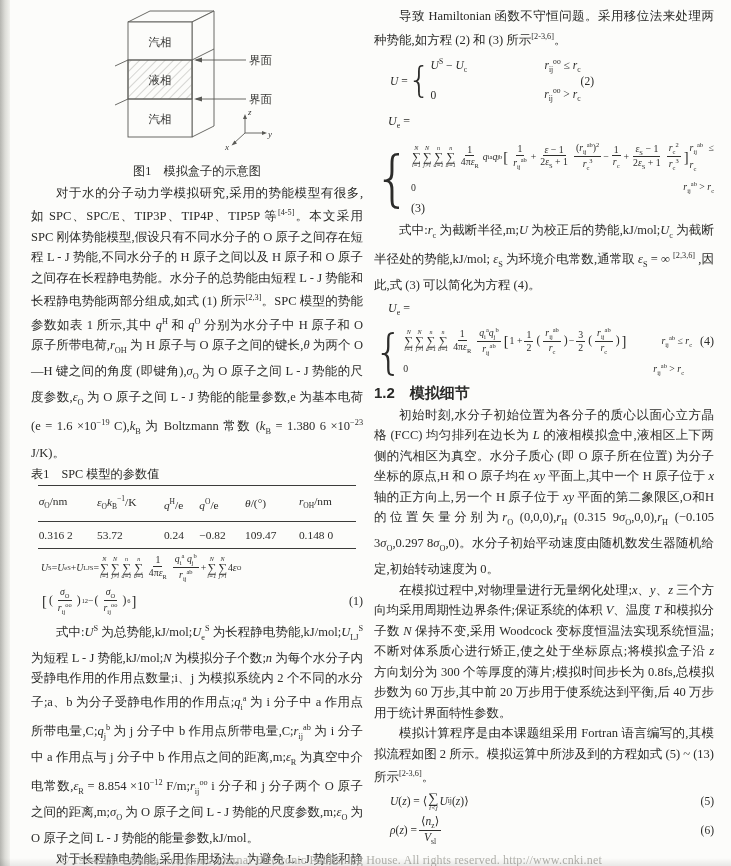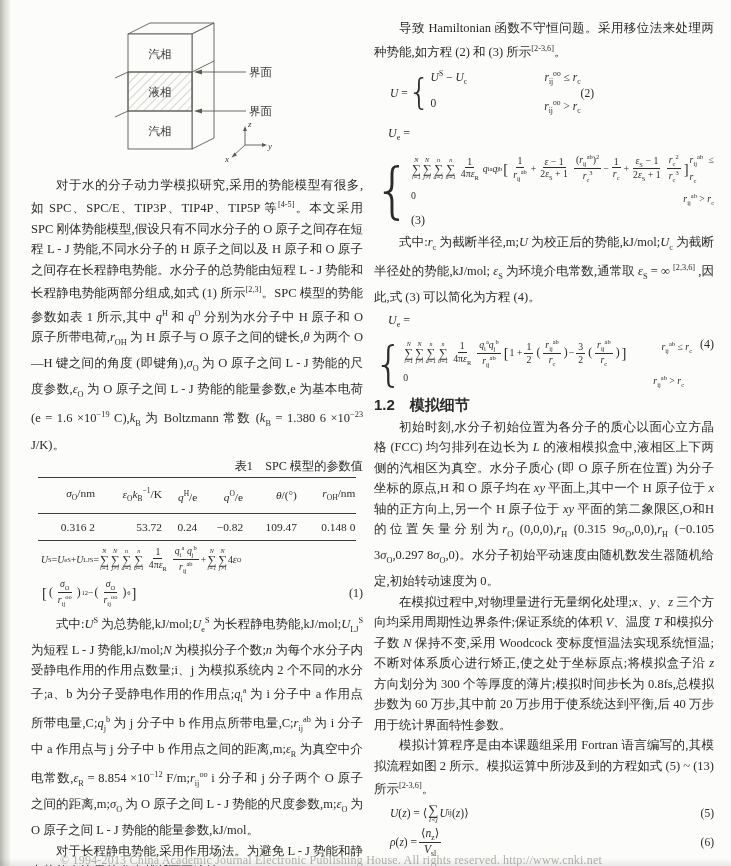--- a/index.html
+++ b/index.html
@@ -2,31 +2,31 @@
 <html><head>
 <meta charset="utf-8">
 <style>
   html,body{margin:0;padding:0;background:#9a9a96;}
   .page{position:relative;width:731px;height:866px;margin:0 auto;background:#fcfcfa;overflow:hidden;
         font-family:"Liberation Serif","DejaVu Serif",serif;color:#2a2a28;}
   .edge-left{position:absolute;left:0;top:0;width:10px;height:866px;
         background:linear-gradient(90deg,#b5b5b0 0,#dcdcd7 50%,#f3f3ef 100%);}
   .edge-bottom{position:absolute;left:0;top:858px;width:731px;height:8px;
         background:linear-gradient(180deg,rgba(0,0,0,0) 0,rgba(0,0,0,0.08) 100%);}
-  .col{position:absolute;top:18px;font-size:12.5px;line-height:20.5px;text-align:justify;}
+  .col{position:absolute;top:6px;font-size:12.5px;line-height:20.5px;text-align:justify;}
   .col-left{left:31px;width:332px;}
   .col-right{left:374px;width:340px;}
   p.para{margin:0;text-indent:2em;}
   
   .figwrap{text-align:center;}
   .fig-caption{text-align:center;font-size:12.2px;line-height:16px;margin:0 0 4px 0;}
   
-  .tbl-title{text-align:right;font-size:12.2px;line-height:19px;margin-top:2px;}
+  .tbl-title{text-align:left;font-size:12.2px;line-height:19px;margin-top:2px;}
   table.ptable{width:96%;margin:1px auto 3px auto;border-collapse:collapse;font-size:11.4px;}
-  table.ptable td{text-align:right;padding:3px 1px;}
+  table.ptable td{text-align:left;padding:3px 1px;}
   table.ptable tr.hrow td{border-top:1.4px solid #3c3c3a;border-bottom:0.8px solid #3c3c3a;}
   table.ptable tr.vrow td{border-bottom:1.4px solid #3c3c3a;}
   
   .eq{display:flex;align-items:center;margin:3px 0;white-space:nowrap;}
   .eq .eqno{margin-left:auto;padding-left:6px;}
   .eq-sm{font-size:9.8px;line-height:12px;}
   .eq-md{font-size:11.5px;}
   .eq-lhs{margin:2px 0 0 14px;font-size:12px;}
   .expr{display:inline-flex;align-items:center;white-space:nowrap;}
   .frac{display:inline-flex;flex-direction:column;align-items:center;margin:0 2px;vertical-align:middle;}
@@ -35,21 +35,21 @@
   .sum{display:inline-flex;flex-direction:column;align-items:center;line-height:1;margin:0 1px;}
   .sum .t,.sum .b{font-size:0.62em;line-height:0.8em;font-style:italic;}
   .sum .s{font-size:1.25em;line-height:1em;}
   .bb{font-size:1.5em;font-weight:400;margin:0 1px;}
   .bb2{font-size:1.2em;margin:0 1px;}
   .cases{display:flex;align-items:center;margin:2px 0;}
   .brace{font-family:"DejaVu Sans",sans-serif;font-weight:200;line-height:0.85;color:#2c2c2a;}
   .brace-2l{font-size:36px;}
   .brace-big{font-size:58px;transform:scaleY(1.05);}
   .case-col{display:flex;flex-direction:column;flex:1;}
-  .case-row{display:flex;width:100%;}
+  .case-row{display:flex;align-items:center;width:100%;}
   .cond{margin-left:auto;}
   .sec-h{font-weight:bold;font-size:15px;line-height:22px;margin:3px 0 1px 0;
          font-family:"Liberation Sans","DejaVu Sans",sans-serif;}
   .footer{position:absolute;left:60px;top:853px;width:640px;font-size:12px;color:#b2b2ac;
           white-space:nowrap;letter-spacing:0.2px;}
   i{font-style:italic;}
   sup,sub{font-size:0.66em;}
 </style>
 </head>
 <body>
@@ -99,20 +99,21 @@
             <polygon points="213,108 211,113 215,113" fill="#5a5a56" stroke="none"></polygon>
           <line x1="213" y1="127" x2="233" y2="127"></line>
             <polygon points="235,127 230,125 230,129" fill="#5a5a56" stroke="none"></polygon>
           <line x1="213" y1="127" x2="201" y2="138"></line>
             <polygon points="199.5,139.5 205,137.5 202.5,134.5" fill="#5a5a56" stroke="none"></polygon>
         </g>
         <text x="216" y="109" font-size="9" font-style="italic" fill="#3a3a38">z</text>
         <text x="236" y="131" font-size="9" font-style="italic" fill="#3a3a38">y</text>
         <text x="193" y="144" font-size="9" font-style="italic" fill="#3a3a38">x</text>
       </svg>
+      <div class="fig-caption">图1　模拟盒子的示意图</div>
     </div>
 
     <p class="para">对于水的分子动力学模拟研究,采用的势能模型有很多, 如 SPC、SPC/E、TIP3P、TIP4P、TIP5P 等<sup>[4-5]</sup>。本文采用 SPC 刚体势能模型,假设只有不同水分子的 O 原子之间存在短程 L - J 势能,不同水分子的 H 原子之间以及 H 原子和 O 原子之间存在长程静电势能。水分子的总势能由短程 L - J 势能和长程静电势能两部分组成,如式 (1) 所示<sup>[2,3]</sup>。SPC 模型的势能参数如表 1 所示,其中 <i>q</i><sup>H</sup> 和 <i>q</i><sup>O</sup> 分别为水分子中 H 原子和 O 原子所带电荷,<i>r</i><sub>OH</sub> 为 H 原子与 O 原子之间的键长,<i>θ</i> 为两个 O—H 键之间的角度 (即键角),<i>σ</i><sub>O</sub> 为 O 原子之间 L - J 势能的尺度参数,<i>ε</i><sub>O</sub> 为 O 原子之间 L - J 势能的能量参数,e 为基本电荷 (e = 1.6 ×10<sup>−19</sup> C),<i>k</i><sub>B</sub> 为 Boltzmann 常数 (<i>k</i><sub>B</sub> = 1.380 6 ×10<sup>−23</sup> J/K)。</p>
 
     <div class="tbl-title">表1　SPC 模型的参数值</div>
     <table class="ptable">
       <tbody>
           <tr class="hrow">
         <td><i>σ</i><sub>O</sub>/nm</td>
         <td><i>ε</i><sub>O</sub><i>k</i><sub>B</sub><sup>−1</sup>/K</td>

